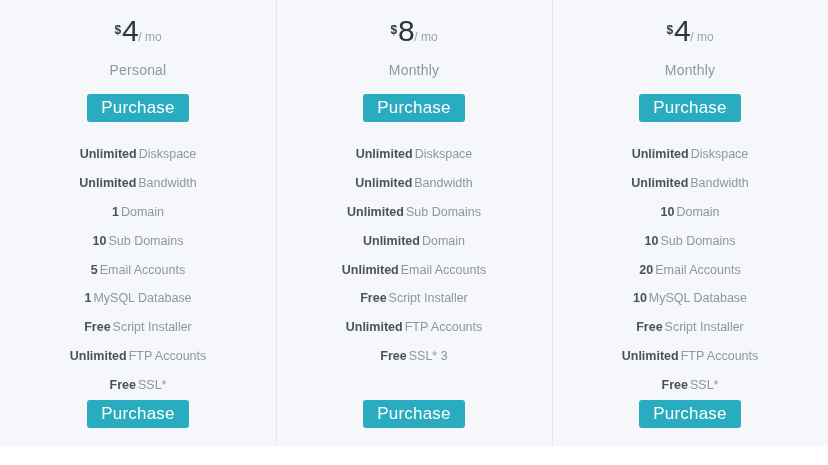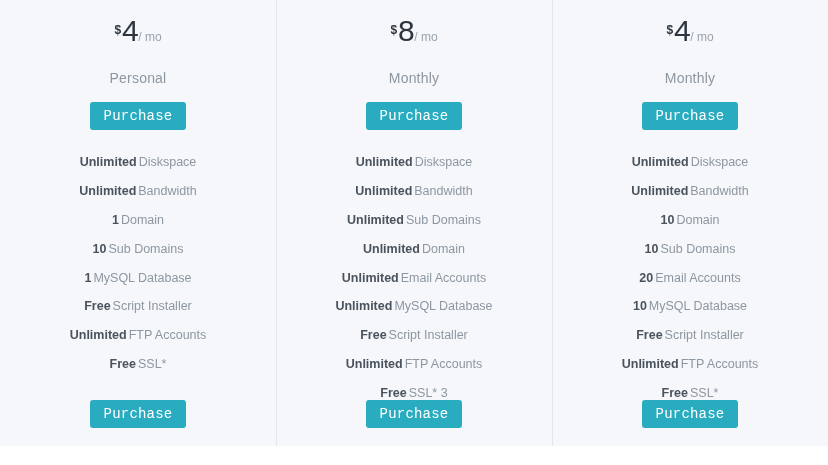--- a/index.html
+++ b/index.html
@@ -69,34 +69,34 @@
     color: #2d3640;
     font-weight: 400;
     letter-spacing: -0.5px;
   }
   .period {
     font-size: 12px;
     color: #9aa3ad;
     font-weight: 400;
   }
   .plan-name {
-    margin-top: 24px;
+    margin-top: 16px;
     font-size: 14px;
     color: #8d97a1;
     font-weight: 400;
     letter-spacing: 0.2px;
   }
   .purchase-btn {
     margin-top: 16px;
     background: #29abc0;
     color: #ffffff;
     border: none;
     border-radius: 3px;
-    font-size: 14px;
-    font-family: Liberation Mono, monospace;
+    font-size: 17px;
+    font-family: Liberation Sans, sans-serif;
     padding: 7px 14px;
     line-height: 14px;
     cursor: pointer;
     letter-spacing: 0.2px;
   }
   .features {
     list-style: none;
     margin: 12px;
     padding: 0;
     width: 100%;
@@ -146,20 +146,21 @@
         <span class="amount">4</span>
         <span class="period">/ mo</span>
       </div>
       <div class="plan-name">Personal</div>
       <button class="purchase-btn">Purchase</button>
       <ul class="features">
         <li class="feature-item"><span class="feature-value">Unlimited</span><span>Diskspace</span></li>
         <li class="feature-item"><span class="feature-value">Unlimited</span><span>Bandwidth</span></li>
         <li class="feature-item"><span class="feature-value">1</span><span>Domain</span></li>
         <li class="feature-item"><span class="feature-value">10</span><span>Sub Domains</span></li>
+        <li class="feature-item"><span class="feature-value">5</span><span>Email Accounts</span></li>
         <li class="feature-item"><span class="feature-value">1</span><span>MySQL Database</span></li>
         <li class="feature-item"><span class="feature-value">Free</span><span>Script Installer</span></li>
         <li class="feature-item"><span class="feature-value">Unlimited</span><span>FTP Accounts</span></li>
         <li class="feature-item"><span class="feature-value">Free</span><span>SSL*</span></li>
       </ul>
       <div class="btn-bottom-wrap">
         <button class="purchase-btn" style="margin-top:0">Purchase</button>
       </div>
     </div>
 
@@ -170,21 +171,20 @@
         <span class="period">/ mo</span>
       </div>
       <div class="plan-name">Monthly</div>
       <button class="purchase-btn">Purchase</button>
       <ul class="features">
         <li class="feature-item"><span class="feature-value">Unlimited</span><span>Diskspace</span></li>
         <li class="feature-item"><span class="feature-value">Unlimited</span><span>Bandwidth</span></li>
         <li class="feature-item"><span class="feature-value">Unlimited</span><span>Sub Domains</span></li>
         <li class="feature-item"><span class="feature-value">Unlimited</span><span>Domain</span></li>
         <li class="feature-item"><span class="feature-value">Unlimited</span><span>Email Accounts</span></li>
-        <li class="feature-item"><span class="feature-value">Unlimited</span><span>MySQL Database</span></li>
         <li class="feature-item"><span class="feature-value">Free</span><span>Script Installer</span></li>
         <li class="feature-item"><span class="feature-value">Unlimited</span><span>FTP Accounts</span></li>
         <li class="feature-item"><span class="feature-value">Free</span><span>SSL* 3</span></li>
       </ul>
       <div class="btn-bottom-wrap">
         <button class="purchase-btn" style="margin-top:0">Purchase</button>
       </div>
     </div>
 
     <div class="plan-col">

